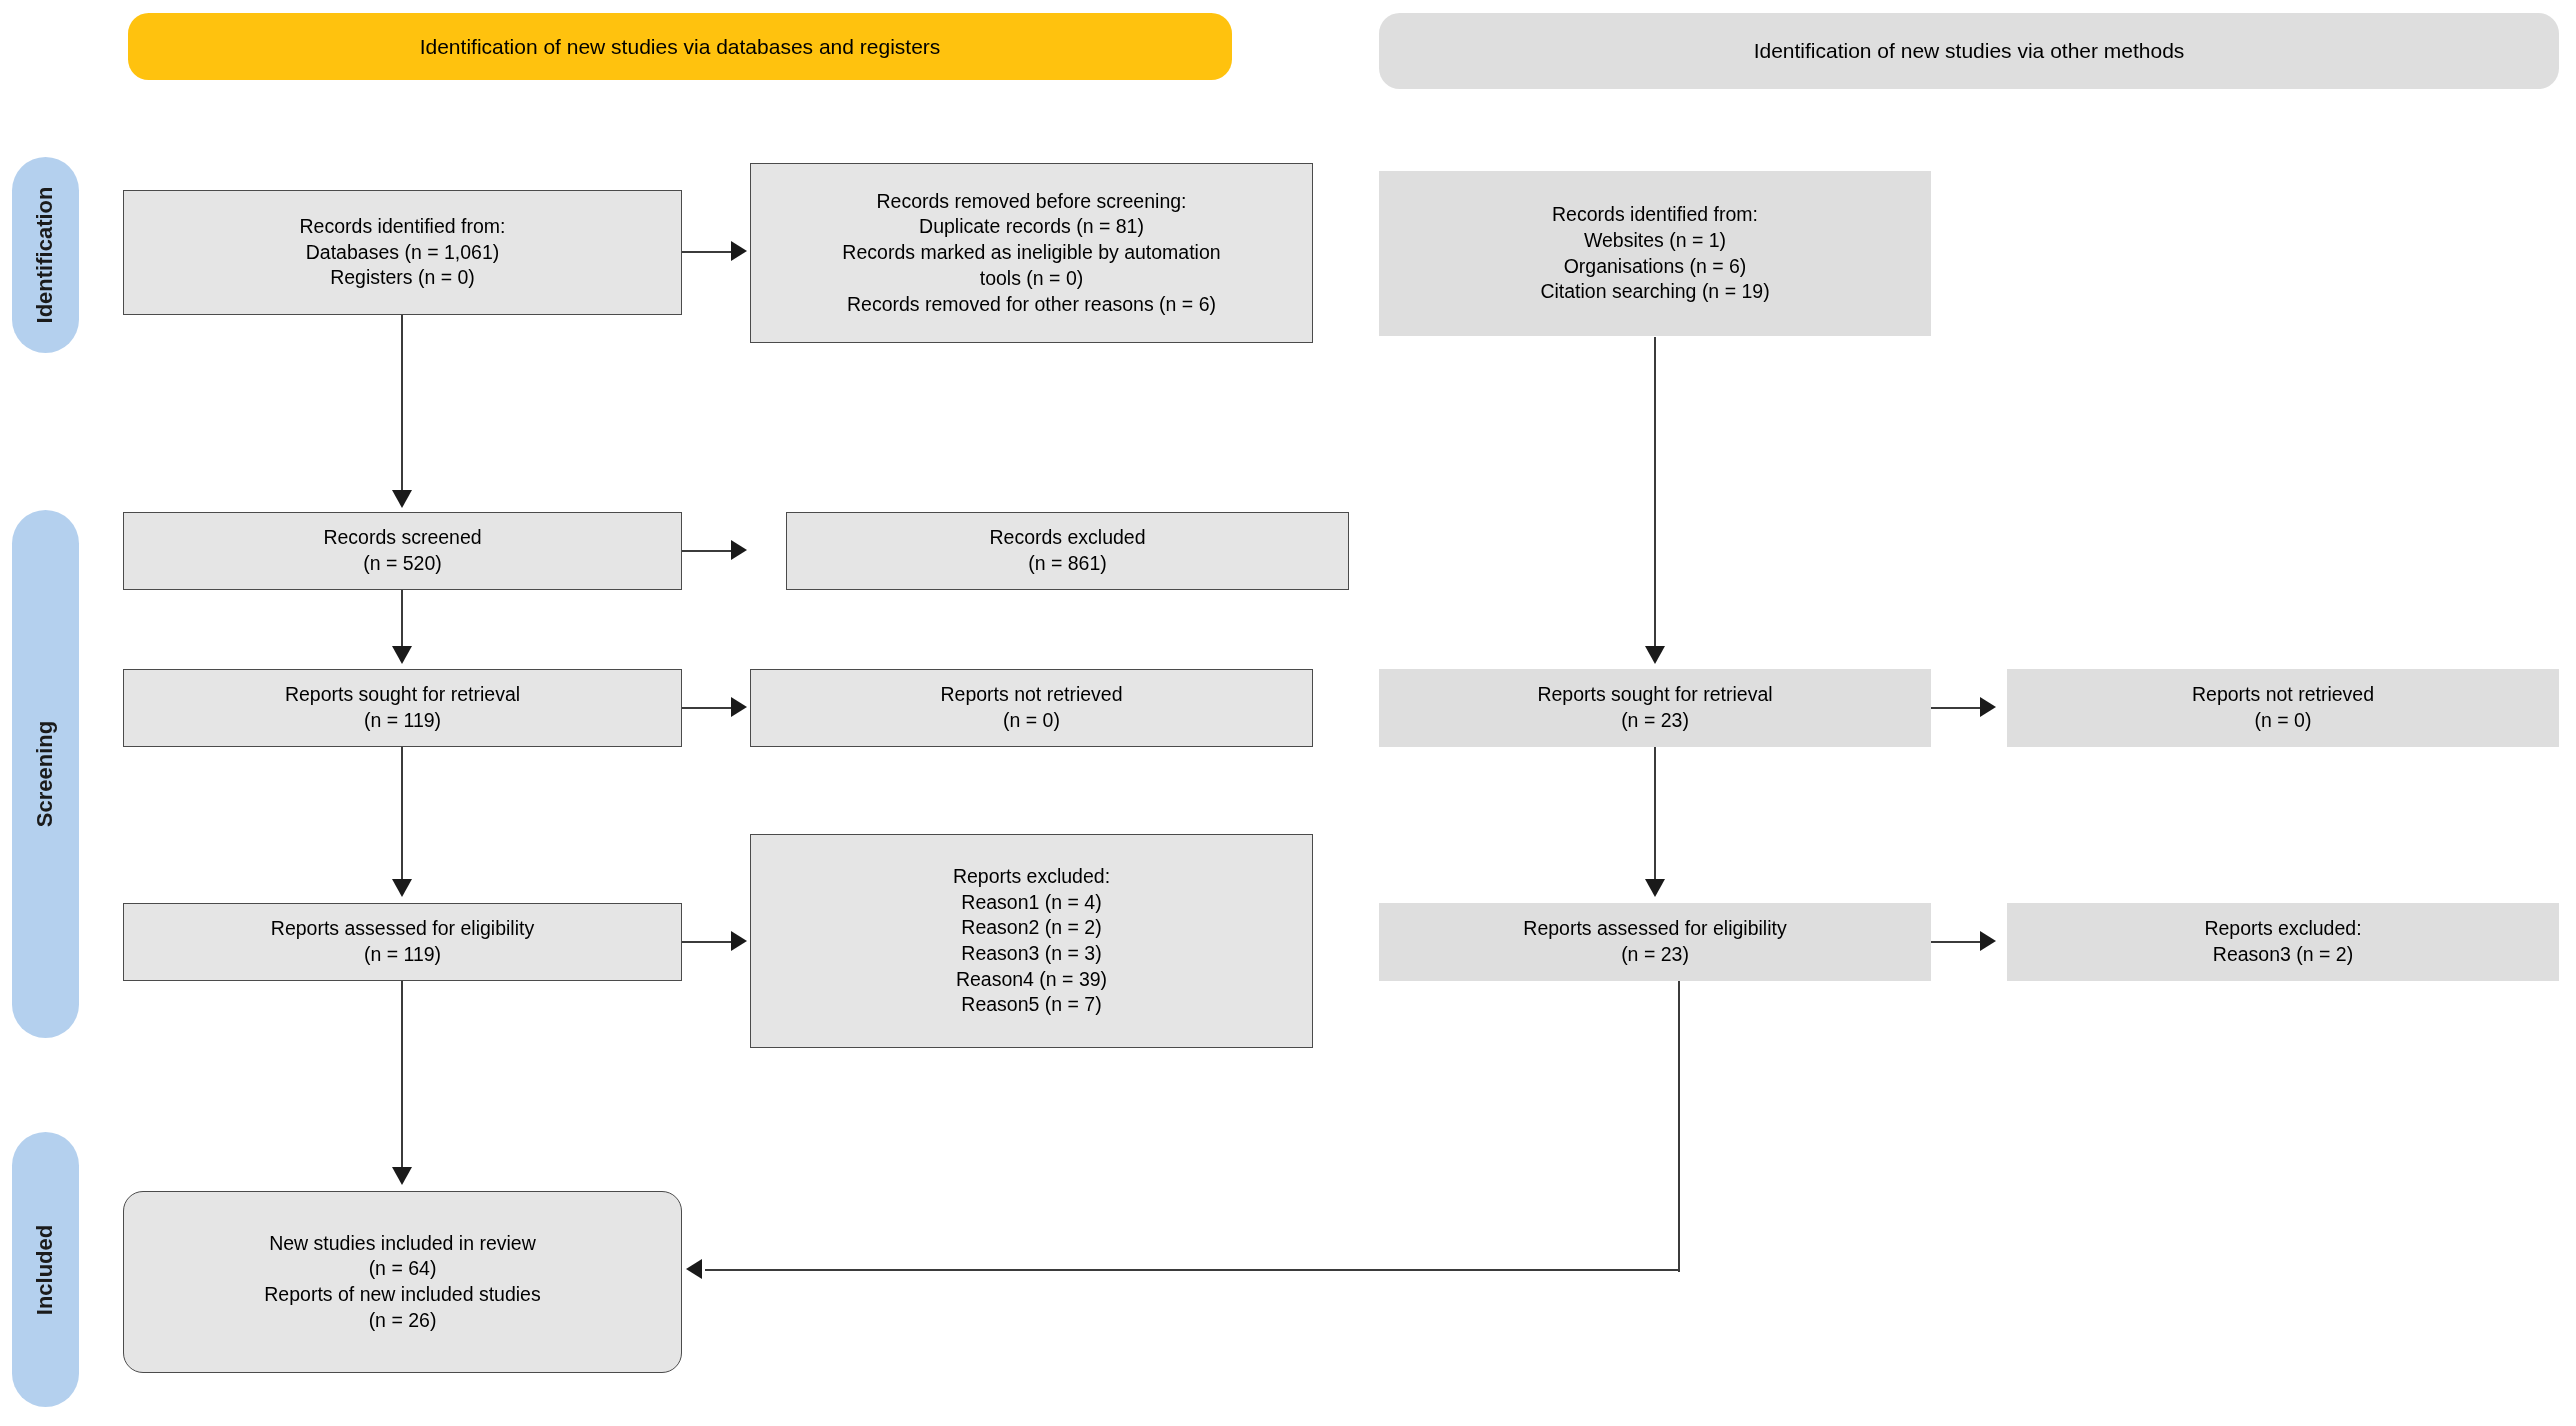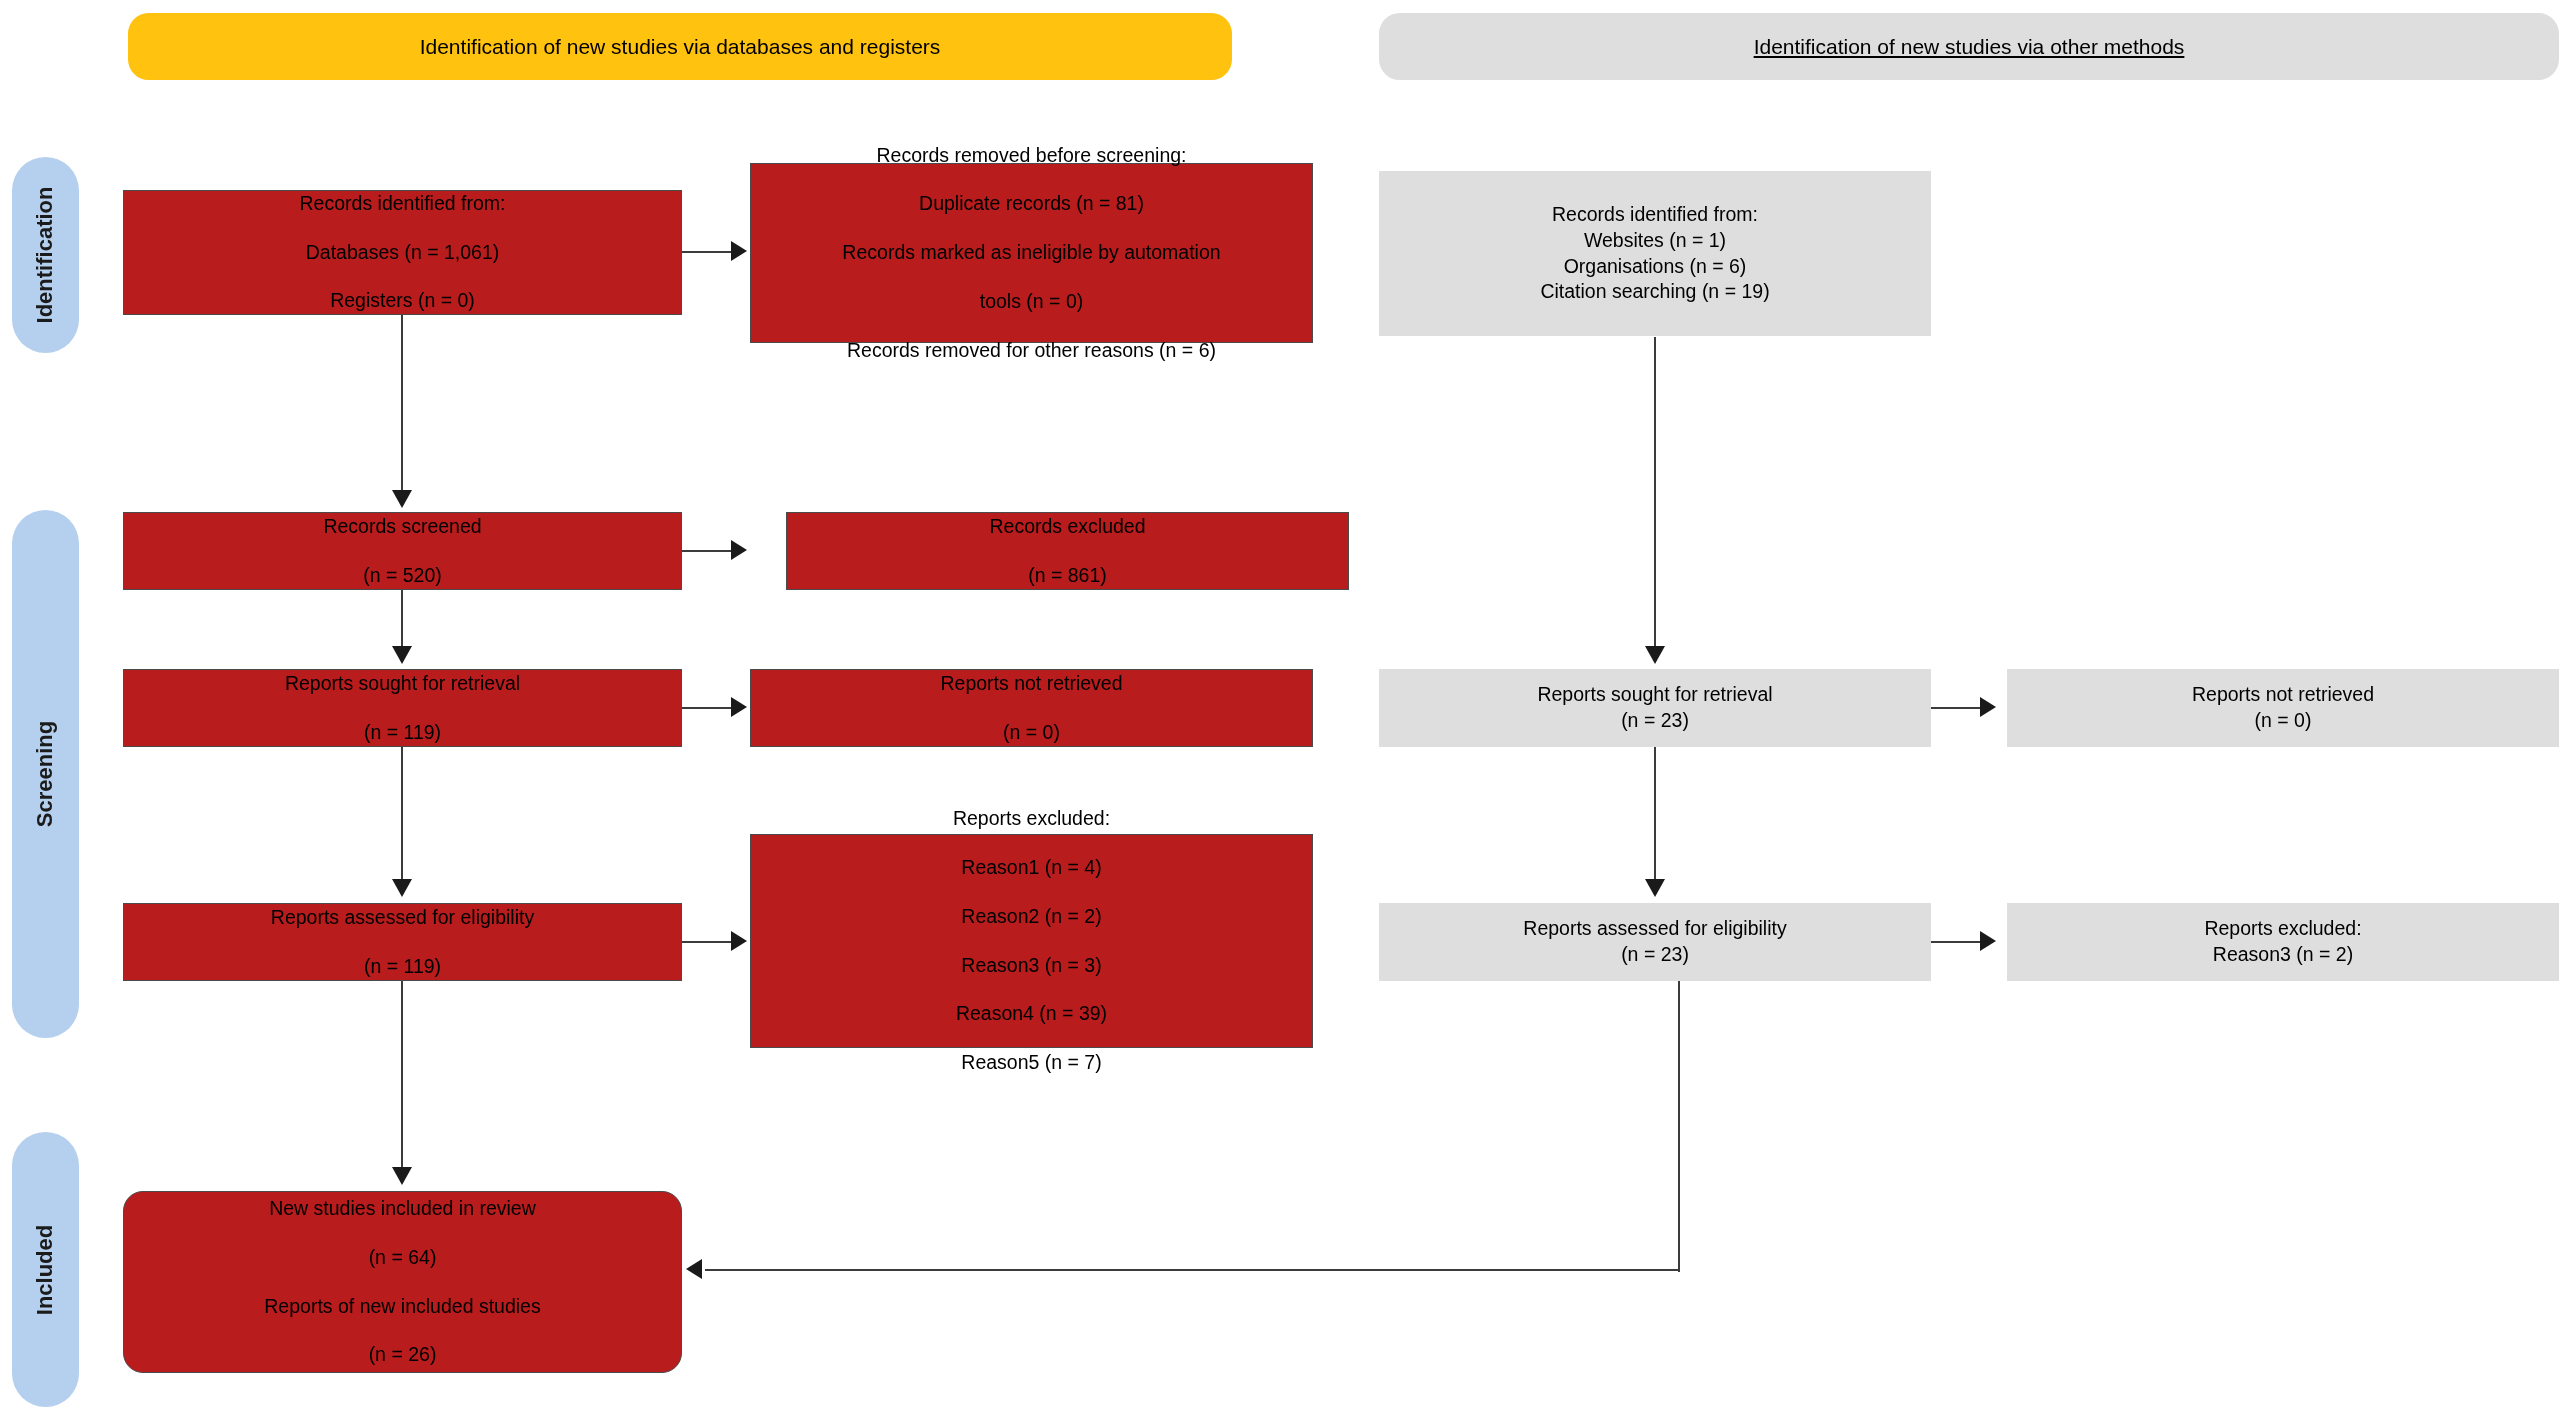--- a/index.html
+++ b/index.html
@@ -47,23 +47,22 @@
     position:absolute;
     box-sizing:border-box;
     display:flex;flex-direction:column;
     align-items:center;justify-content:center;
     text-align:center;
     font-size:19.5px;
     line-height:1.32;
     padding:6px 8.5px;
   }
   .box.white{
-    background:#b91c1c;
+    background:#e5e5e5;
     border:1.8px solid #4b4b4b;
-    gap:23px;
   }
   .box.grey{
     background:#DEDEDE;
     border:none;
   }
   .box .ln{display:block;white-space:nowrap;}
 
   
   .hline,.vline{position:absolute;background:#3b3b3b;}
   .hline{height:2.4px;}
@@ -87,21 +86,21 @@
 </style>
 </head>
 <body>
 
 <div id="stage">
 
   <div class="banner yellow" style="left:128px;top:13.4px;width:1104px;height:67px;">
     <span>Identification of new studies via databases and registers</span>
   </div>
 
-  <div class="banner grey" style="left:1379px;top:13.4px;width:1180px;height:67px;text-decoration:underline;">
+  <div class="banner grey" style="left:1379px;top:13.4px;width:1180px;height:76px;">
     <span>Identification of new studies via other methods</span>
   </div>
 
   <div class="rail" style="left:12px;top:157px;width:67px;height:196px;">
     <span>Identification</span>
   </div>
 
   <div class="rail" style="left:12px;top:510px;width:67px;height:528px;">
     <span>Screening</span>
   </div>

